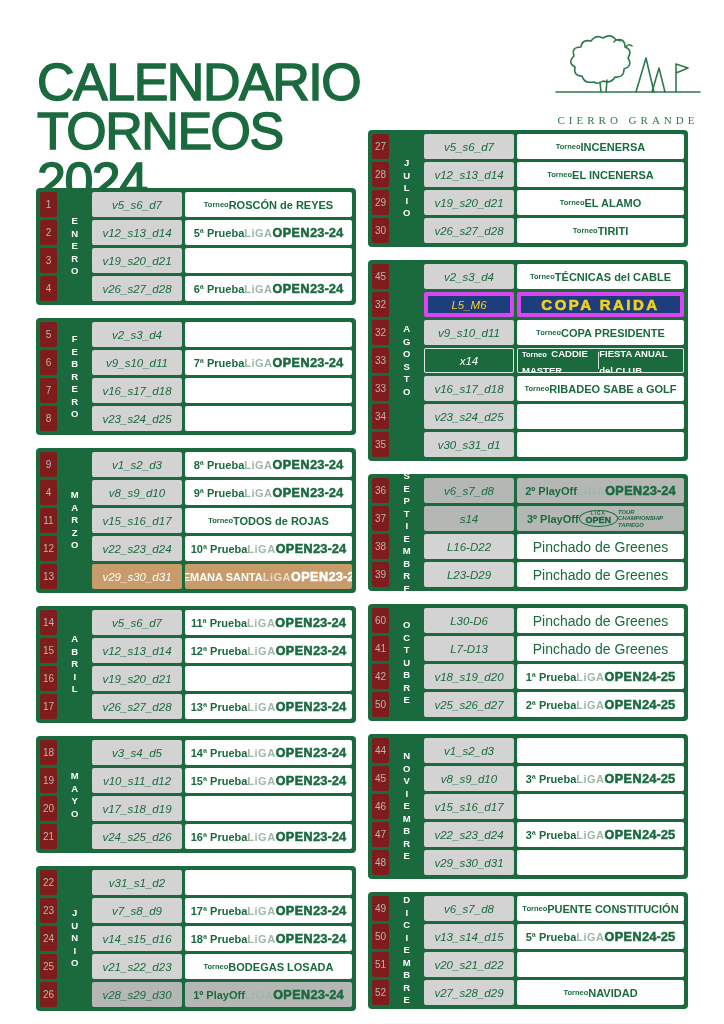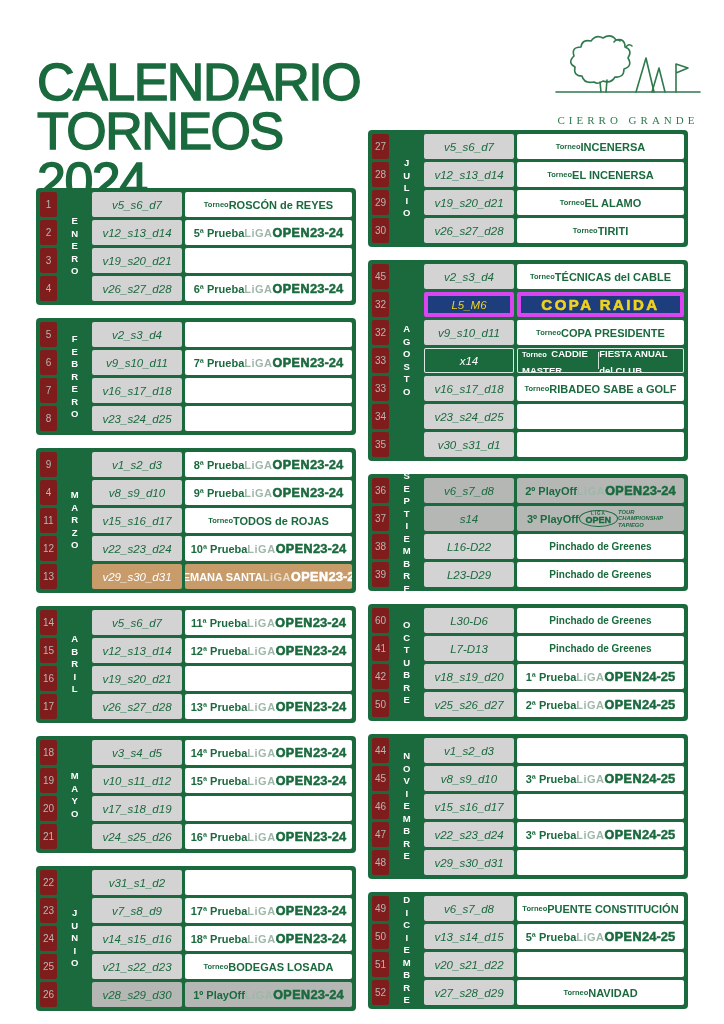--- a/index.html
+++ b/index.html
@@ -28,21 +28,21 @@
   .cell{border-radius:2px;display:flex;align-items:center;justify-content:center;
         color:var(--green);box-sizing:border-box;overflow:hidden}
   .cell-date{background:var(--gray-date);font-weight:normal;font-style:italic;font-size:11.5px}
   .cell-event{background:#fff;padding:0 4px}
   .ev-small{font-size:7.5px;font-weight:bold;white-space:nowrap}
   .ev-title{font-size:11px;font-weight:bold;white-space:nowrap}
   .liga-word{font-size:11px;font-weight:bold;color:var(--lgreen);letter-spacing:.5px;white-space:nowrap}
   .open-word{font-size:12.5px;font-weight:bold;letter-spacing:.5px;white-space:nowrap;
              -webkit-text-stroke:.6px currentColor}
   .season{font-size:13px;font-weight:bold;white-space:nowrap;-webkit-text-stroke:.4px currentColor}
-  .pinchado{font-size:10px;font-weight:bold}
+  .pinchado{font-size:14px;font-weight:normal}
   .c-gray{background:var(--gray-po)}
   .c-tan{background:var(--tan);color:#fff}
   .c-tan .liga-word{color:#e9dcc9}
   .c-blue{background:var(--navy);color:var(--yellow);border:4px solid #d946ef}
   .copa-title{font-weight:bold;font-size:15px;letter-spacing:2.5px;white-space:nowrap;
               -webkit-text-stroke:.6px currentColor}
   .c-green{background:var(--green);color:#fff;border:1px solid rgba(255,255,255,.85)}
   .caddie-part{line-height:1.05;max-width:92px}
   .caddie-big{font-size:9.5px;font-weight:bold}
   .caddie-div{width:1px;height:17px;background:rgba(255,255,255,.8);flex:0 0 1px}

